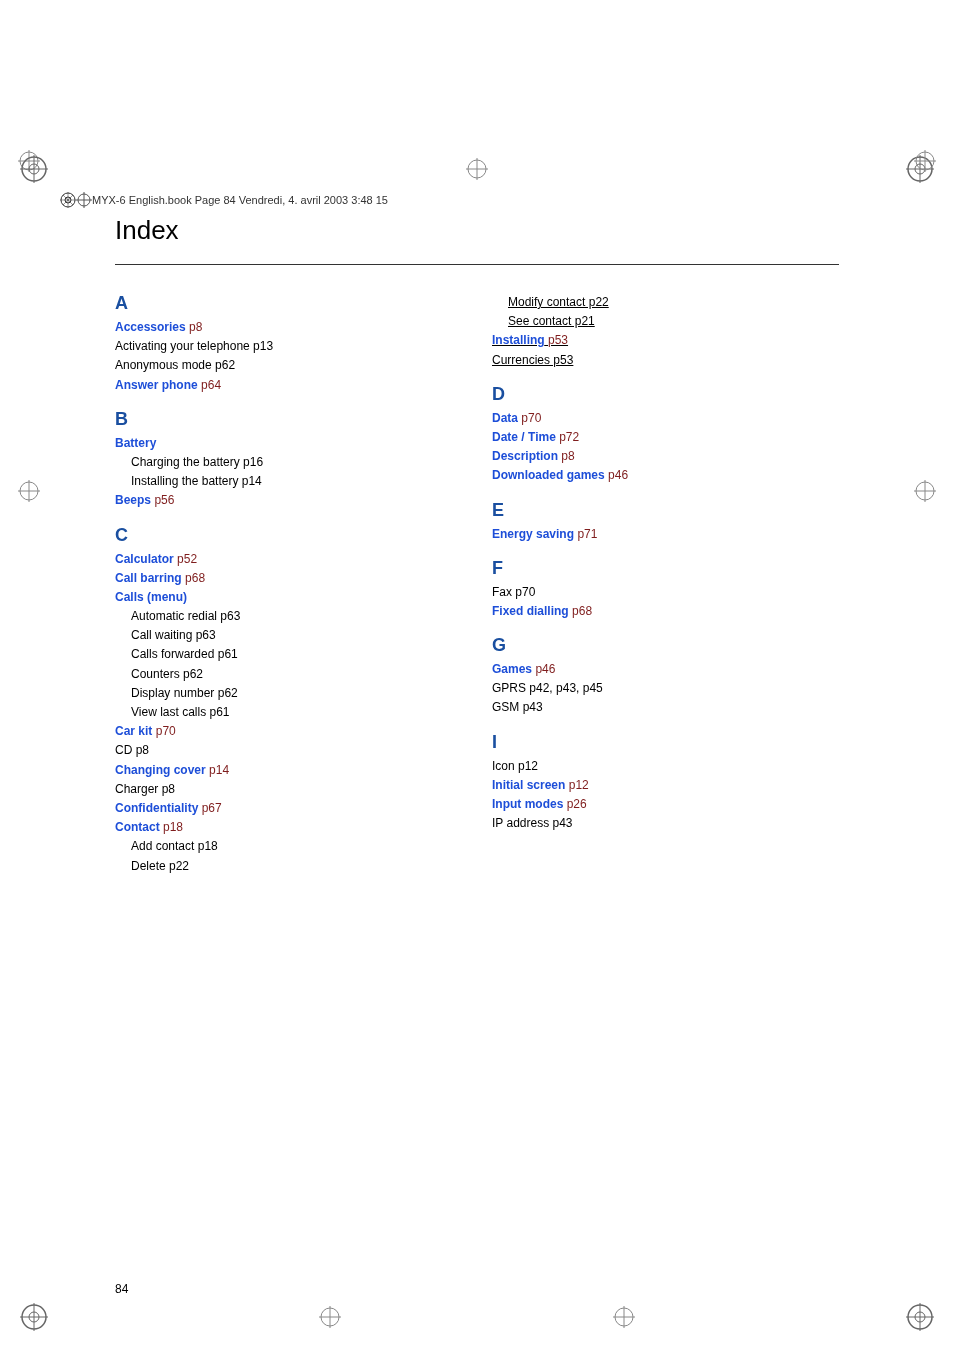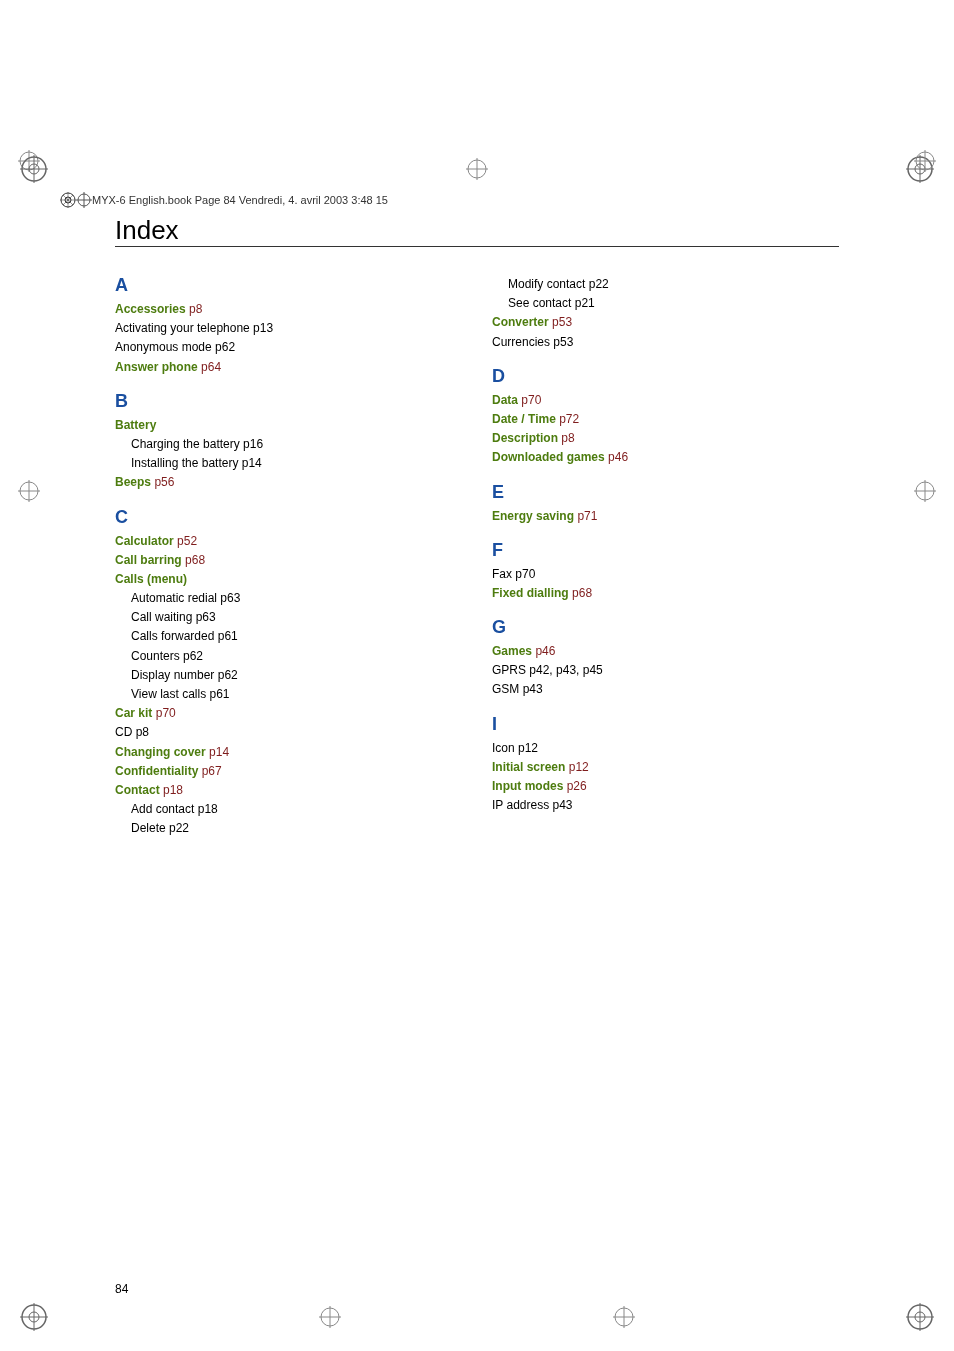--- a/index.html
+++ b/index.html
@@ -35,21 +35,21 @@
       bottom: 80px;
     }
 
     
     .page-title {
       font-size: 26px;
       font-weight: normal;
       color: #000;
       margin-bottom: 8px;
       border-bottom: 1px solid #333;
-      padding-bottom: 0;
+      padding-bottom: 18px;
     }
 
     
     .index-columns {
       display: flex;
       gap: 30px;
       margin-top: 14px;
     }
 
     .col-left {
@@ -70,21 +70,21 @@
     }
 
     .index-entry {
       font-size: 12px;
       line-height: 1.55;
       color: #000;
     }
 
     .index-entry .blue-bold {
       font-weight: bold;
-      color: #4d7c0f;
+      color: #1d4ed8;
     }
 
     .index-entry .page-ref {
       color: #7f1d1d;
       font-weight: normal;
     }
 
     .index-entry .indent1 {
       padding-left: 16px;
       display: block;
@@ -245,34 +245,35 @@
         <span class="index-line"><span class="blue-bold">Calls (menu)</span></span>
         <span class="index-line indent1">Automatic redial&nbsp;p63</span>
         <span class="index-line indent1">Call waiting&nbsp;p63</span>
         <span class="index-line indent1">Calls forwarded&nbsp;p61</span>
         <span class="index-line indent1">Counters&nbsp;p62</span>
         <span class="index-line indent1">Display number&nbsp;p62</span>
         <span class="index-line indent1">View last calls&nbsp;p61</span>
         <span class="index-line"><span class="blue-bold">Car kit</span>&nbsp;<span class="page-ref">p70</span></span>
         <span class="index-line">CD&nbsp;p8</span>
         <span class="index-line"><span class="blue-bold">Changing cover</span>&nbsp;<span class="page-ref">p14</span></span>
+        <span class="index-line">Charger&nbsp;p8</span>
         <span class="index-line"><span class="blue-bold">Confidentiality</span>&nbsp;<span class="page-ref">p67</span></span>
         <span class="index-line"><span class="blue-bold">Contact</span>&nbsp;<span class="page-ref">p18</span></span>
         <span class="index-line indent1">Add contact&nbsp;p18</span>
         <span class="index-line indent1">Delete&nbsp;p22</span>
       </div>
 
     </div>
 
     <div class="col-right">
 
-      <div class="index-entry" style="margin-top:14px;">
+      <div class="index-entry" style="margin-top:14px;text-decoration:underline;">
         <span class="index-line indent1">Modify contact&nbsp;p22</span>
         <span class="index-line indent1">See contact&nbsp;p21</span>
-        <span class="index-line"><span class="blue-bold">Converter</span>&nbsp;<span class="page-ref">p53</span></span>
+        <span class="index-line"><span class="blue-bold">Installing</span>&nbsp;<span class="page-ref">p53</span></span>
         <span class="index-line">Currencies&nbsp;p53</span>
       </div>
 
       <div class="section-letter">D</div>
       <div class="index-entry">
         <span class="index-line"><span class="blue-bold">Data</span>&nbsp;<span class="page-ref">p70</span></span>
         <span class="index-line"><span class="blue-bold">Date / Time</span>&nbsp;<span class="page-ref">p72</span></span>
         <span class="index-line"><span class="blue-bold">Description</span>&nbsp;<span class="page-ref">p8</span></span>
         <span class="index-line"><span class="blue-bold">Downloaded games</span>&nbsp;<span class="page-ref">p46</span></span>
       </div>

